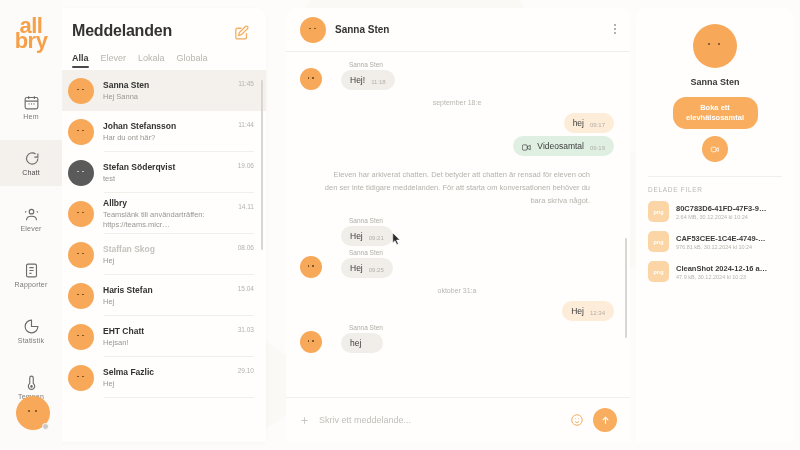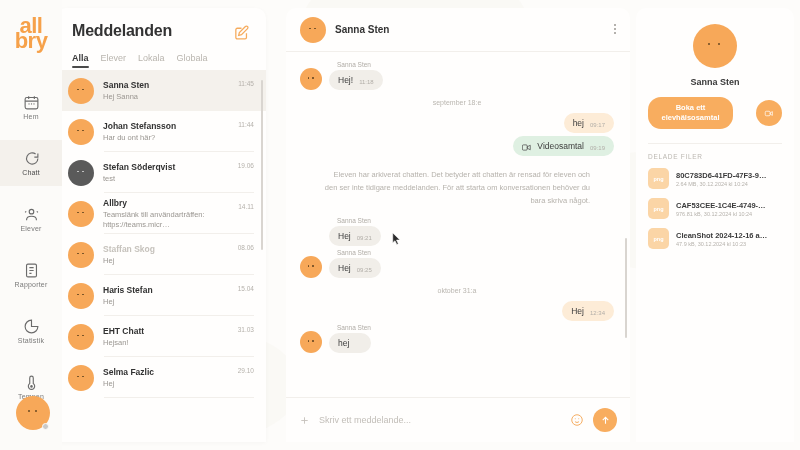--- a/index.html
+++ b/index.html
@@ -146,21 +146,21 @@
   .kebab {
     position: absolute; right: 14px; top: 16px;
     display: flex; flex-direction: column; gap: 2px; cursor: pointer;
   }
   .kebab i { width: 2px; height: 2px; border-radius: 50%; background: #9b9792; display: block; }
 
   .chat-body {
     position: absolute; top: 45px; left: 0; right: 0; bottom: 45px;
     padding: 8px 16px 4px 14px; overflow: hidden;
   }
-  .msg-row { display: flex; align-items: flex-end; gap: 7px; margin-bottom: 3px; }
+  .msg-row { display: flex; align-items: flex-end; gap: 19px; margin-bottom: 3px; }
   .msg-row.out { justify-content: flex-end; }
   .msg-row .av { width: 22px; height: 22px; flex: 0 0 22px; }
   .msg-row .av .eye { top: 9px; }
   .msg-row .av .eye.l { left: 7.5px; }
   .msg-row .av .eye.r { left: 12px; }
   .av-spacer { width: 22px; flex: 0 0 22px; }
   .msg-col { display: flex; flex-direction: column; }
   .sender-label { font-size: 6.5px; color: #b0aca6; margin: 0 0 2px 8px; }
   .bubble {
     border-radius: 11px; padding: 5px 9px 5px 9px;
@@ -219,21 +219,21 @@
   }
   .profile { text-align: center; padding-top: 16px; }
   .profile-av {
     width: 44px; height: 44px; border-radius: 50%;
     background: #f7a859; margin: 0 auto; position: relative; overflow: hidden;
   }
   .profile-av .eye { position: absolute; width: 2.4px; height: 2.4px; border-radius: 50%; background: #6b4a22; top: 19px; }
   .profile-av .eye.l { left: 15px; }
   .profile-av .eye.r { left: 25px; }
   .profile-name { font-size: 9px; font-weight: bold; color: #3a3a3a; margin-top: 9px; }
-  .profile-actions { display: flex; align-items: center; justify-content: space-between; gap: 7px; margin-top: 10px; }
+  .profile-actions { display: flex; align-items: center; justify-content: center; gap: 7px; margin-top: 10px; flex-direction: column; }
   .book-btn {
     background: #f8ad5f; color: #fff; border: 0; border-radius: 13px;
     font-family: "Liberation Sans", sans-serif;
     font-size: 7.5px; font-weight: bold; line-height: 1.35;
     padding: 6px 9px; width: 85px; cursor: pointer;
   }
   .videocall-btn {
     width: 26px; height: 26px; border-radius: 50%; background: #f8ad5f;
     display: flex; align-items: center; justify-content: center; border: 0; cursor: pointer;
   }

